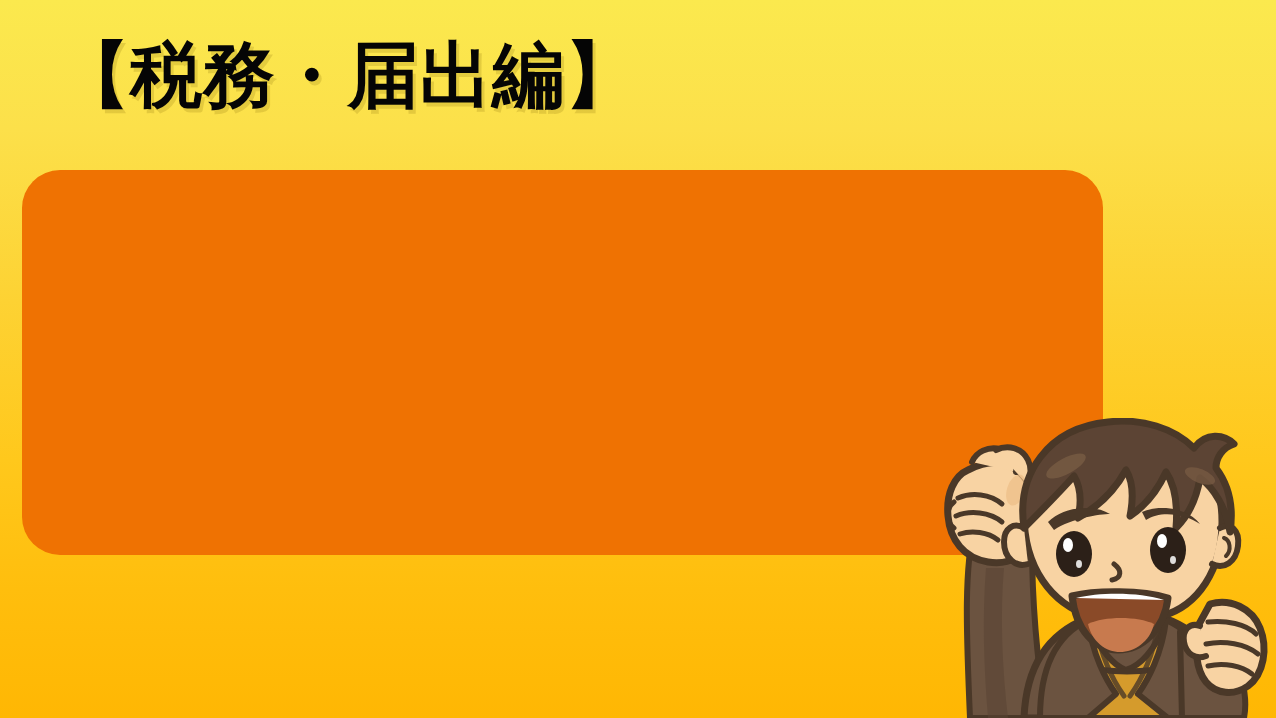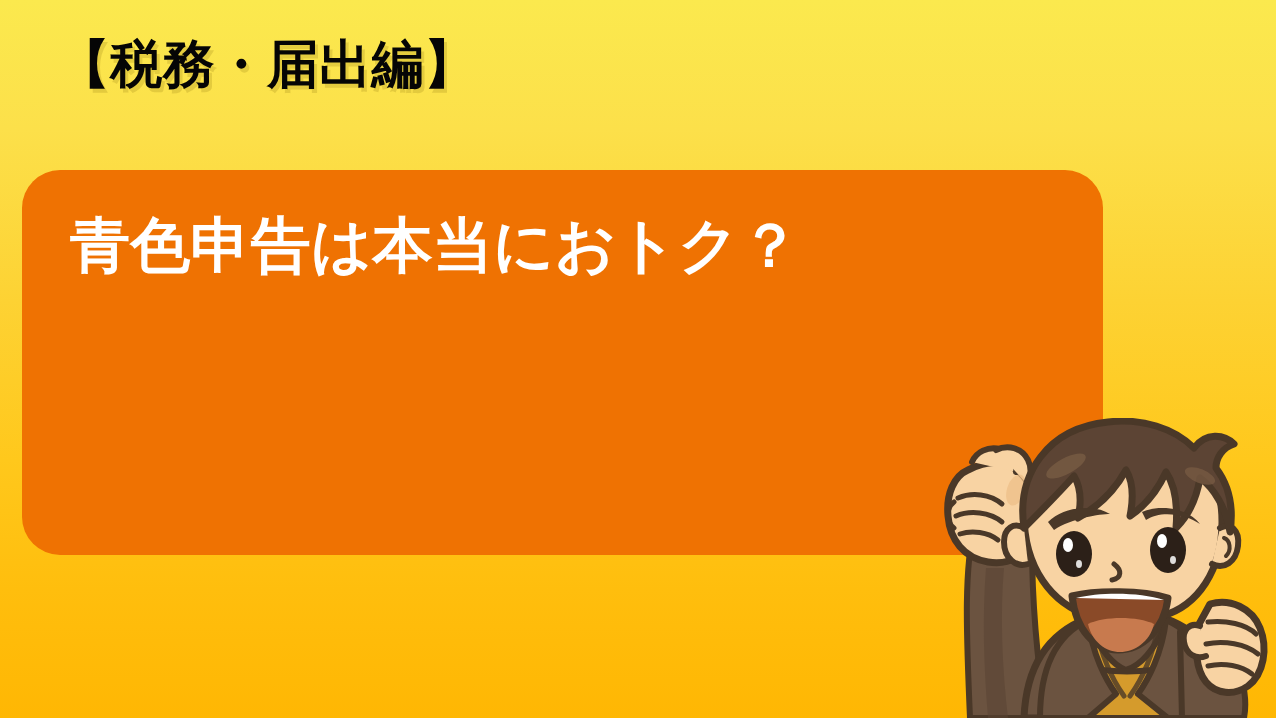--- a/index.html
+++ b/index.html
@@ -21,21 +21,21 @@
         #FFC81C 64%,
         #FFBE0D 82%,
         #FFB703 100%);
   }
 
   
   #kicker {
     position: absolute;
     left: 58px;
     top: 36px;
-    font-size: 52px;
+    font-size: 72px;
     line-height: 1.1;
     font-weight: 700;
     color: #050505;
     letter-spacing: 0.005em;
     white-space: nowrap;
     text-shadow: 3px 4px 0 rgba(120, 95, 0, 0.18);
   }
 
   
   #orange-panel {
@@ -76,21 +76,20 @@
 </style>
 </head>
 <body>
 
 <div id="canvas">
 
   <div id="kicker">【税務・届出編】</div>
 
   <div id="orange-panel">
     <div id="panel-lines">
-      <div class="panel-line">青色申告は本当におトク？</div>
     </div>
   </div>
 
   <div id="character">
     <svg width="348" height="300" viewBox="0 0 348 300" xmlns="http://www.w3.org/2000/svg">
       <defs>
         <clipPath id="frame">
             <rect x="0" y="0" width="348" height="300"></rect>
           </clipPath>
       </defs>

